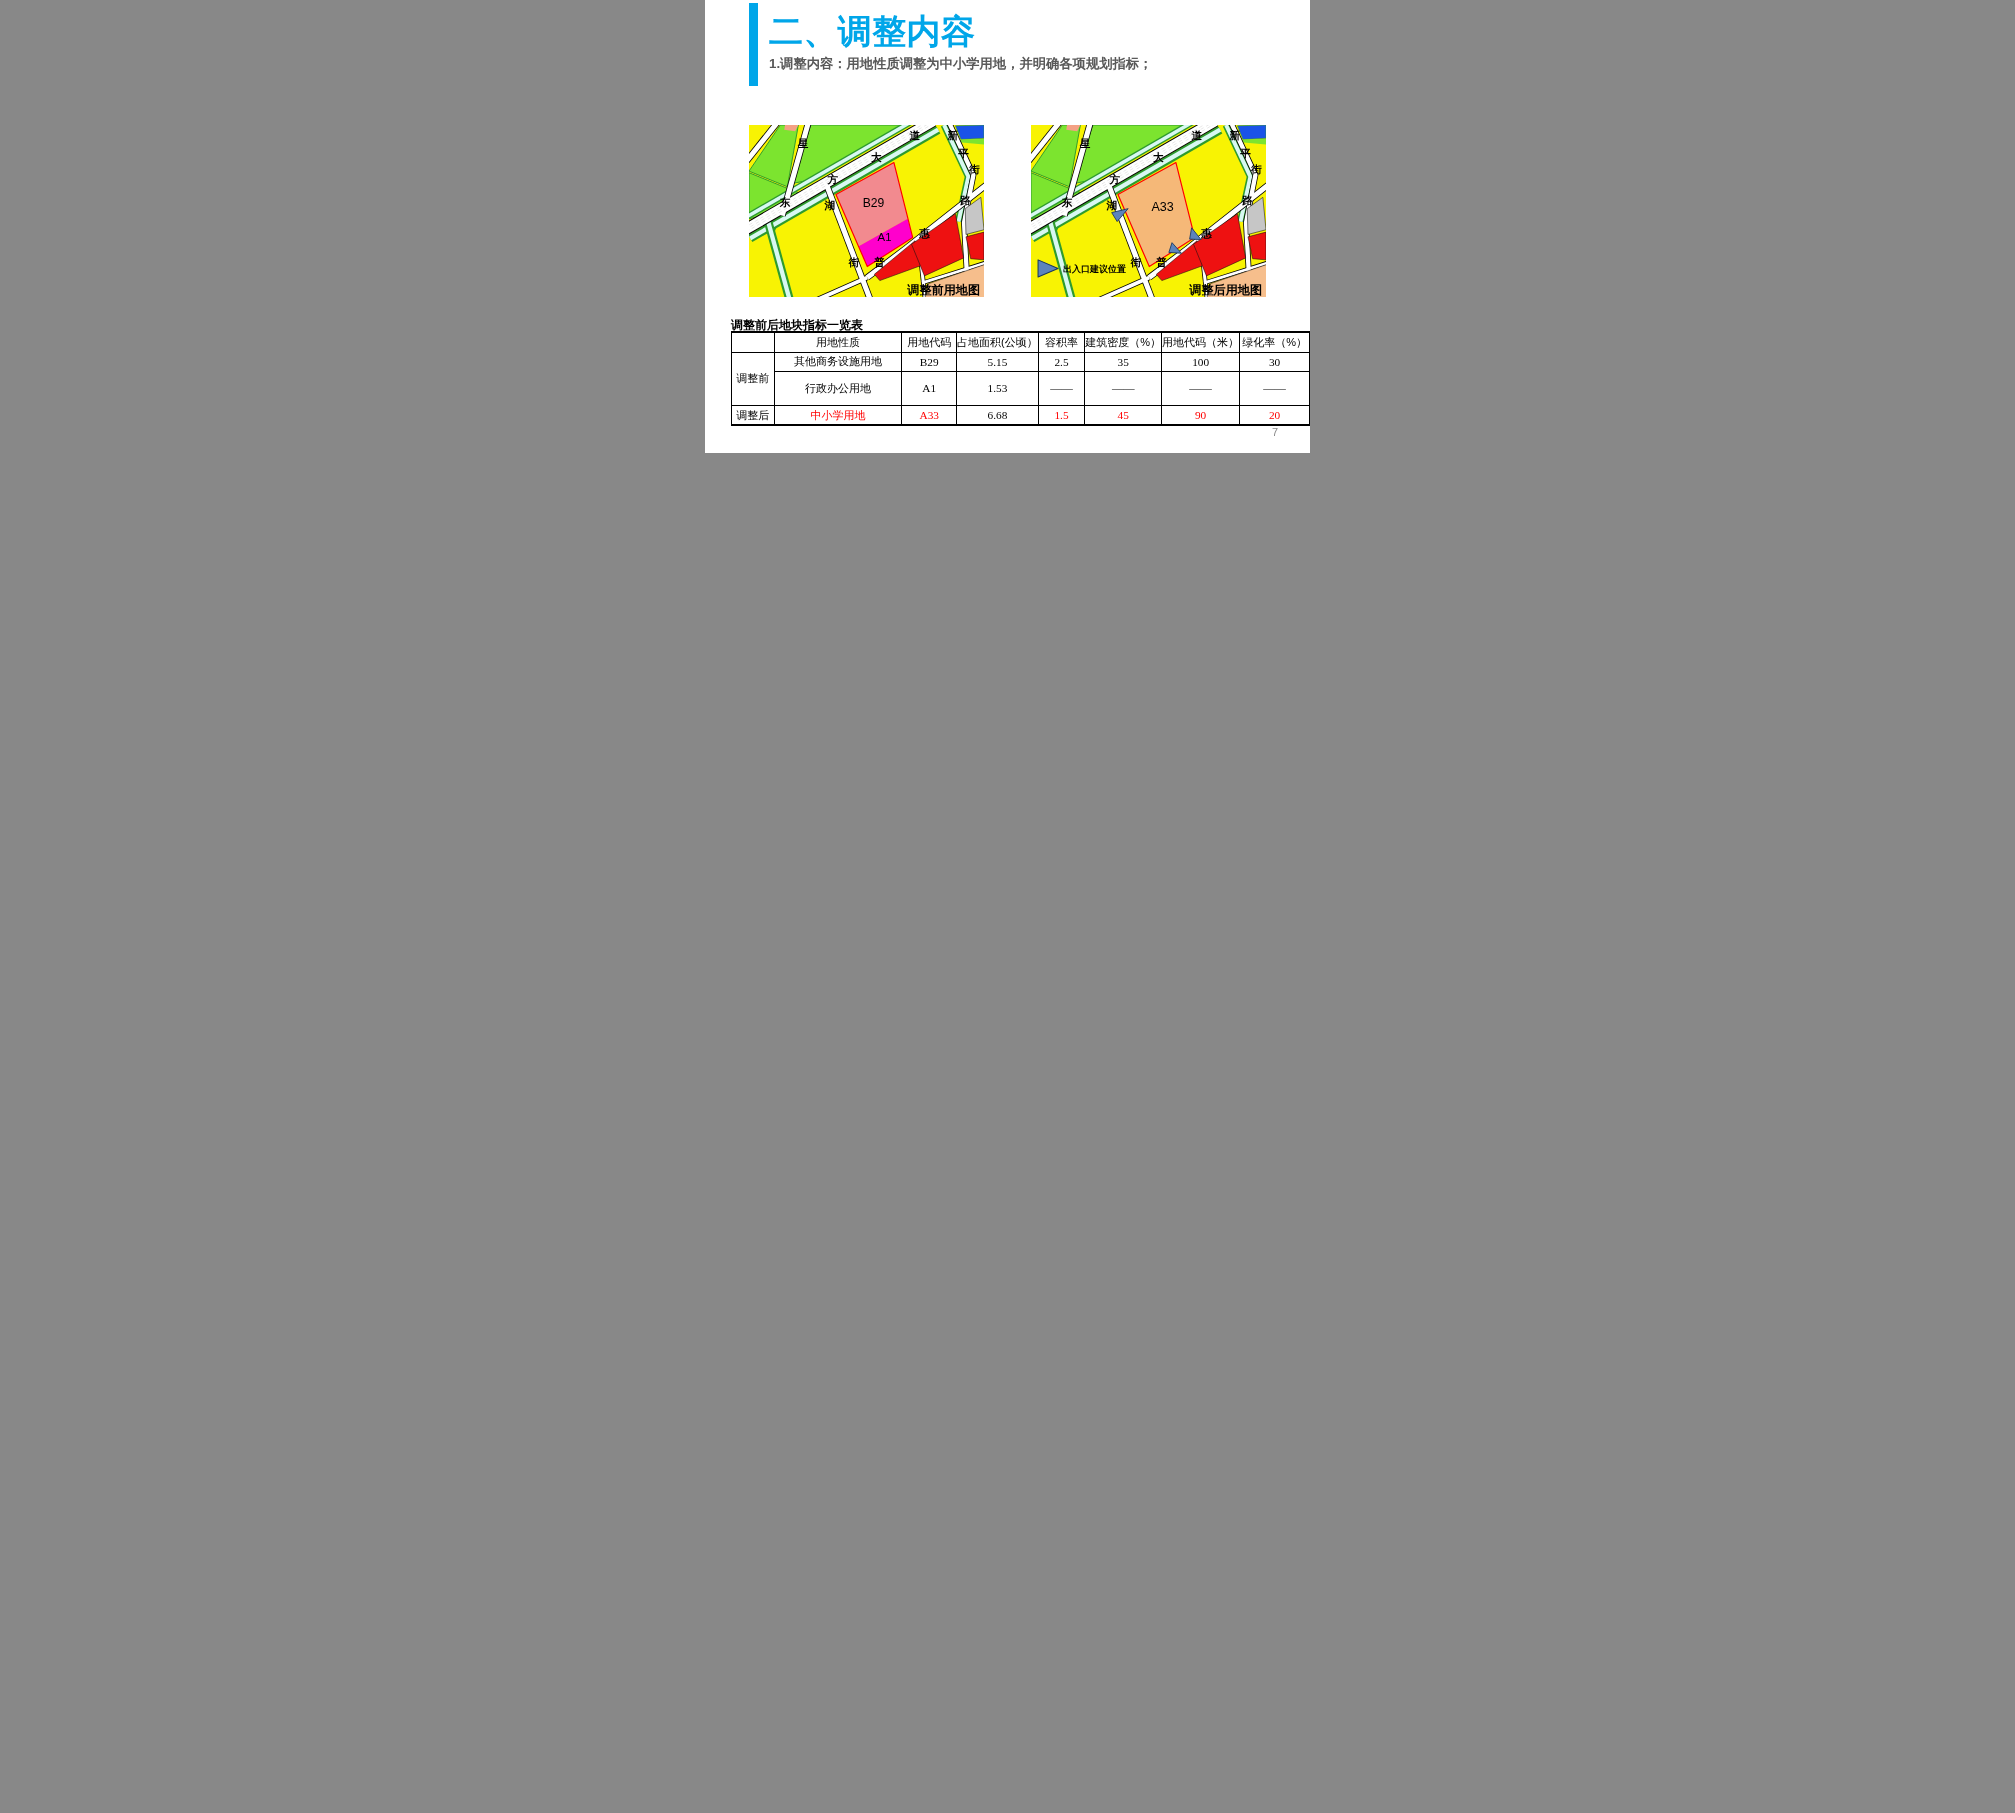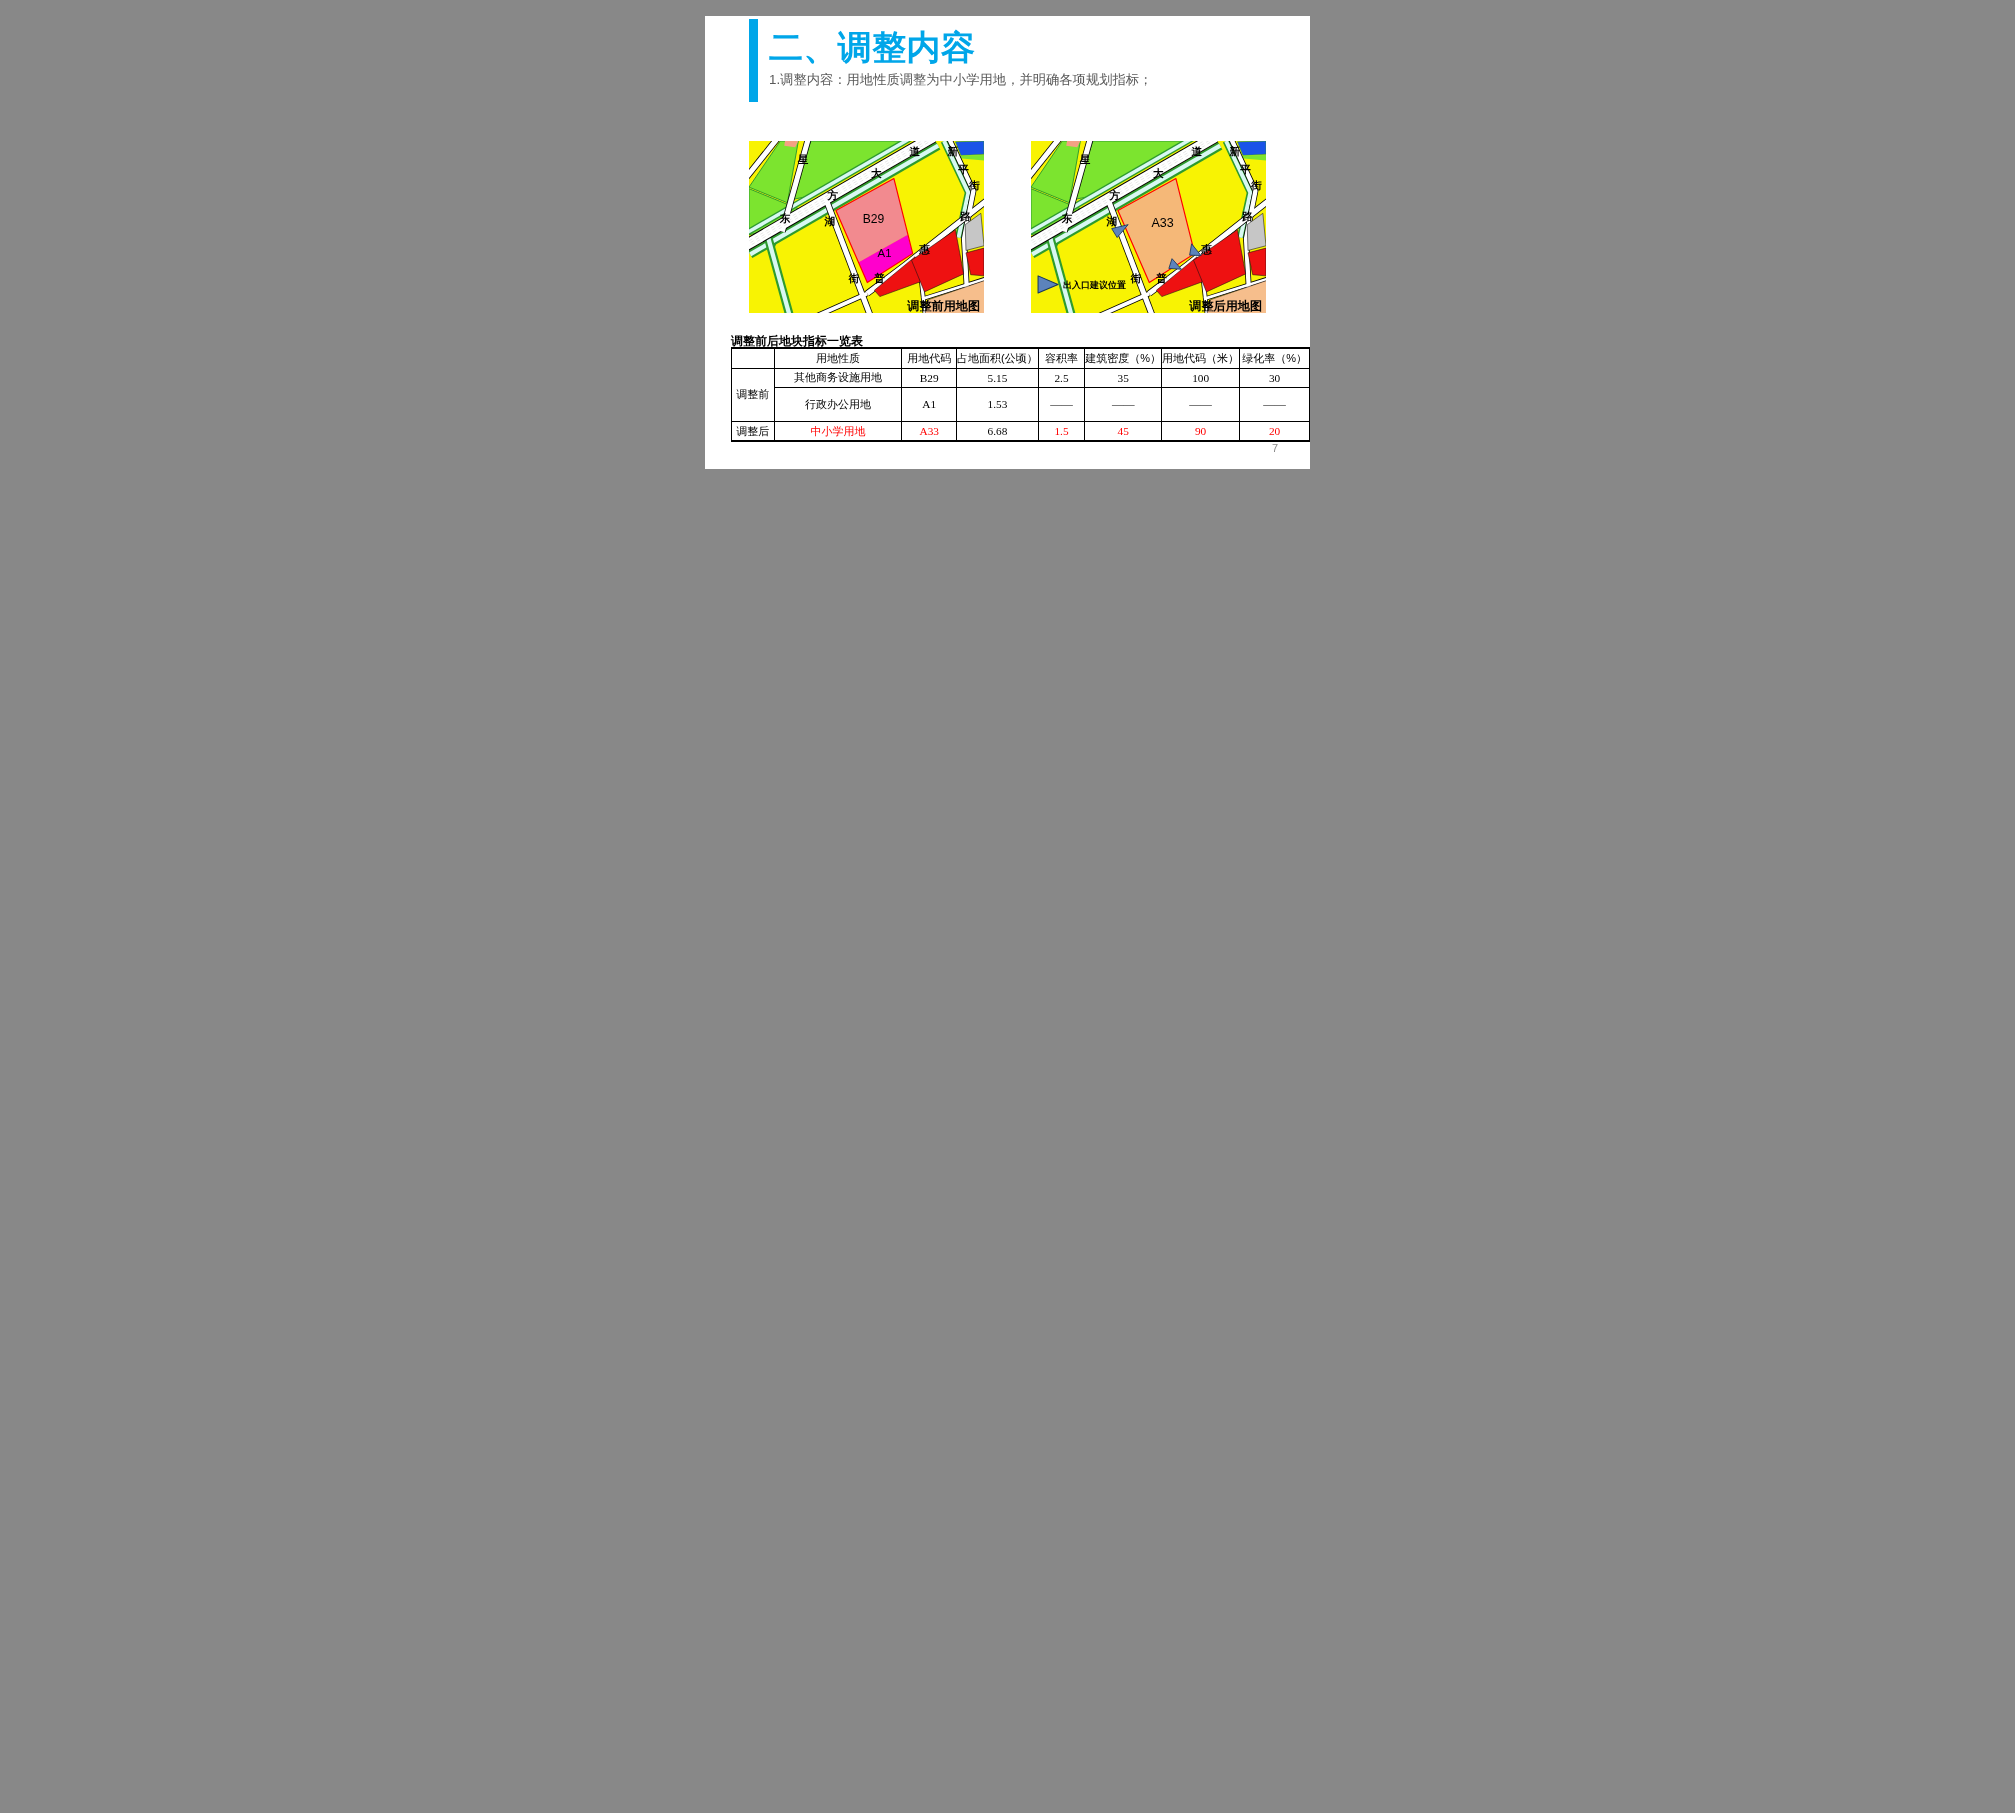--- a/index.html
+++ b/index.html
@@ -1,28 +1,28 @@
 <!DOCTYPE html>
 <html style="font-size:6.4px"><head>
 <meta charset="utf-8">
 <style>
   html,body{margin:0;padding:0;background:#888;}
   *{box-sizing:border-box;}
   .slide{
     position:relative;width:605px;height:453px;background:#ffffff;
-    font-family:"Liberation Sans",sans-serif;overflow:hidden;margin:16px auto;
+    font-family:"Liberation Sans",sans-serif;overflow:hidden;margin:0 auto;
   }
   .accent-bar{position:absolute;left:44px;top:3.2px;width:8.5px;height:83px;background:#00A6E9;}
   .page-title{
     position:absolute;left:64px;top:8.9px;font-size:34px;font-weight:bold;
     color:#00A6E9;letter-spacing:0.4px;white-space:nowrap;
   }
   .intro{position:absolute;left:64px;top:56px;width:506px;color:#595959;
     font-size:13.3px;line-height:1.18;font-weight:500;}
-  .intro p{margin:0;}
+  .intro p{margin:0;font-weight:bold;}
   .map-frame{position:absolute;top:125px;width:235px;height:172px;}
   .map-frame svg{display:block;width:100%;height:100%;}
   #map-before{left:44px;}
   #map-after{left:326px;}
   .table-title{position:absolute;left:26px;top:317px;font-size:12px;color:#000;font-weight:600;}
   .table-wrap{position:absolute;left:26px;top:331px;}
   table.spec{border-collapse:collapse;table-layout:fixed;}
   table.spec td{
     border:0.8px solid #000;text-align:center;vertical-align:middle;padding:0;
     font-size:11px;color:#000;overflow:hidden;white-space:nowrap;

